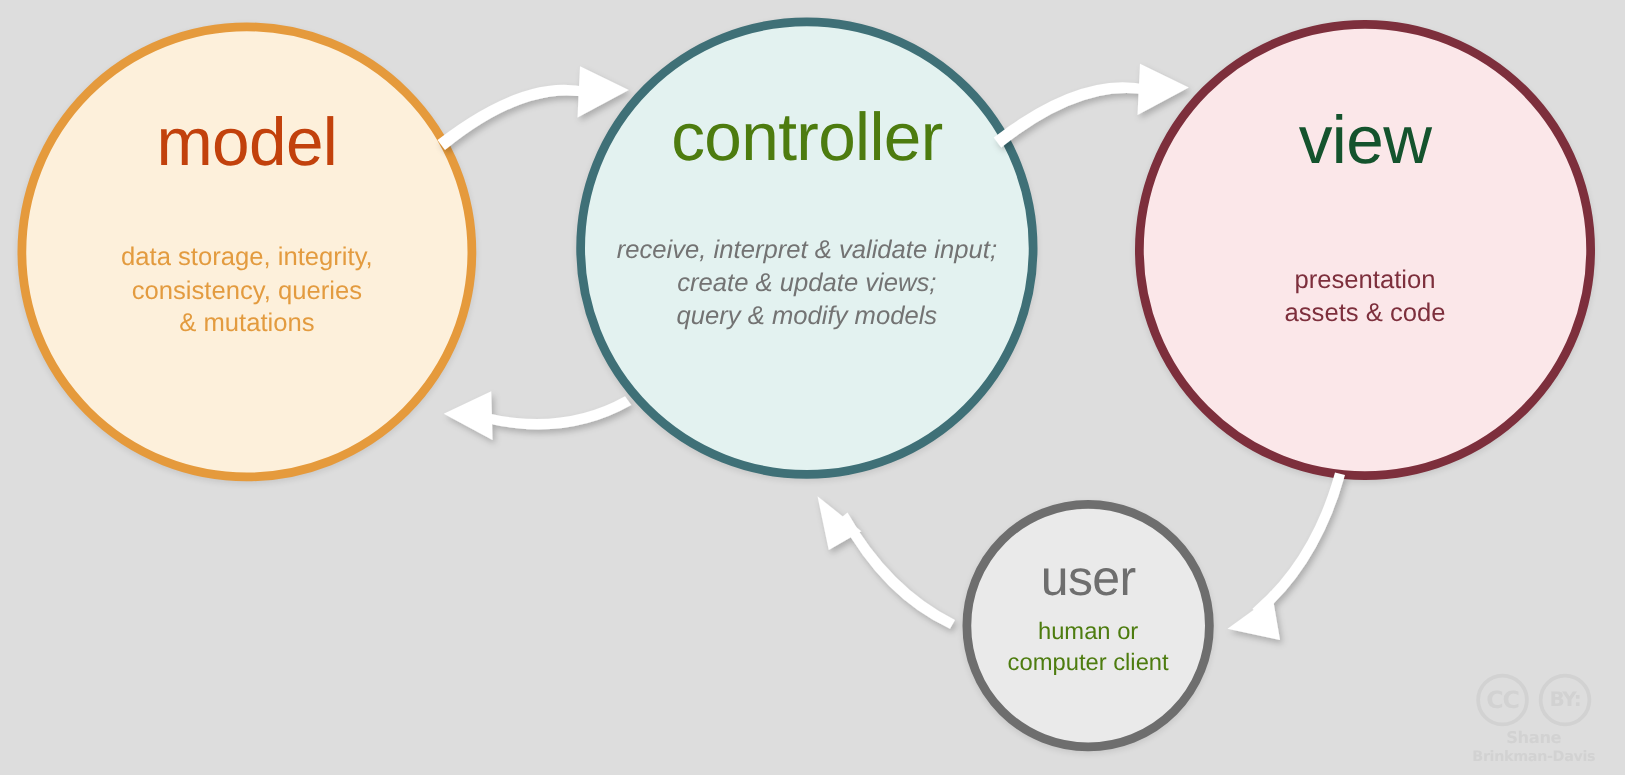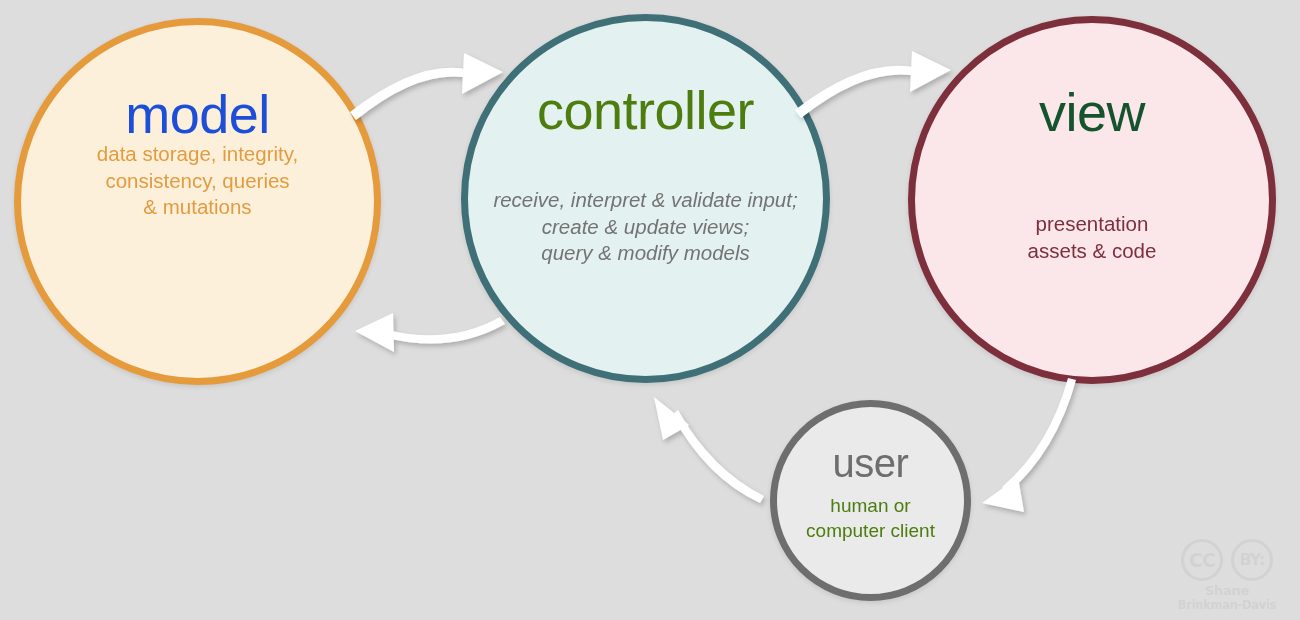--- a/index.html
+++ b/index.html
@@ -47,27 +47,28 @@
   }
 
   
   #node-model {
     left: 14px;  top: 18px;
     width: 367px; height: 367px;
     border: 7px solid #e59a3c;
     background: #fdf0db;
   }
   #node-model .title {
-    color: #1d4ed8;
+    color: #c2410c;
     font-size: 54px;
     margin-top: 62px;
   }
   #node-model .body {
     color: #e39b3f;
     font-size: 20.5px;
+    margin-top: 52px;
   }
 
   
   #node-controller {
     left: 461px; top: 14px;
     width: 369px; height: 369px;
     border: 7px solid #3f7077;
     background: #e3f2f0;
   }
   #node-controller .title {

